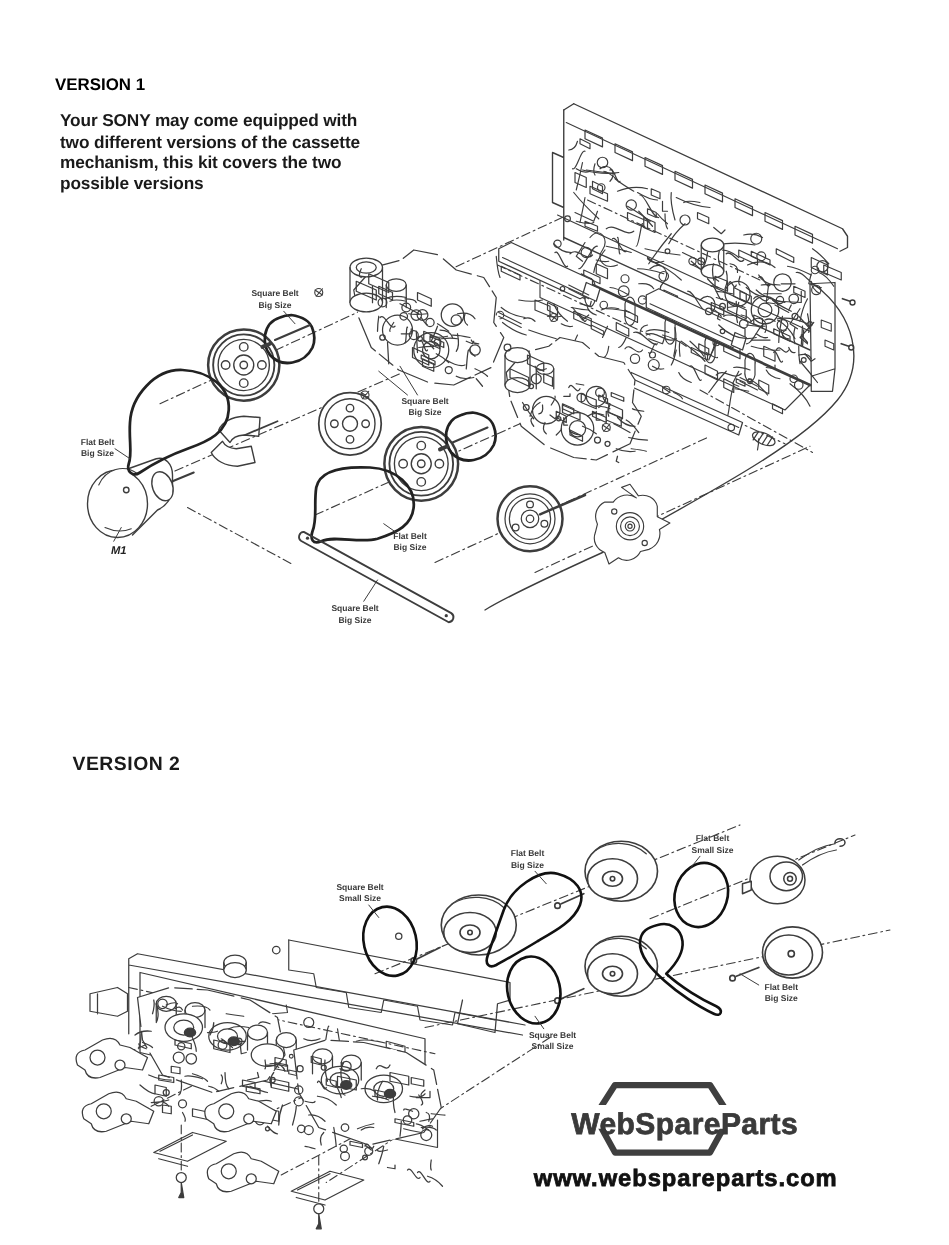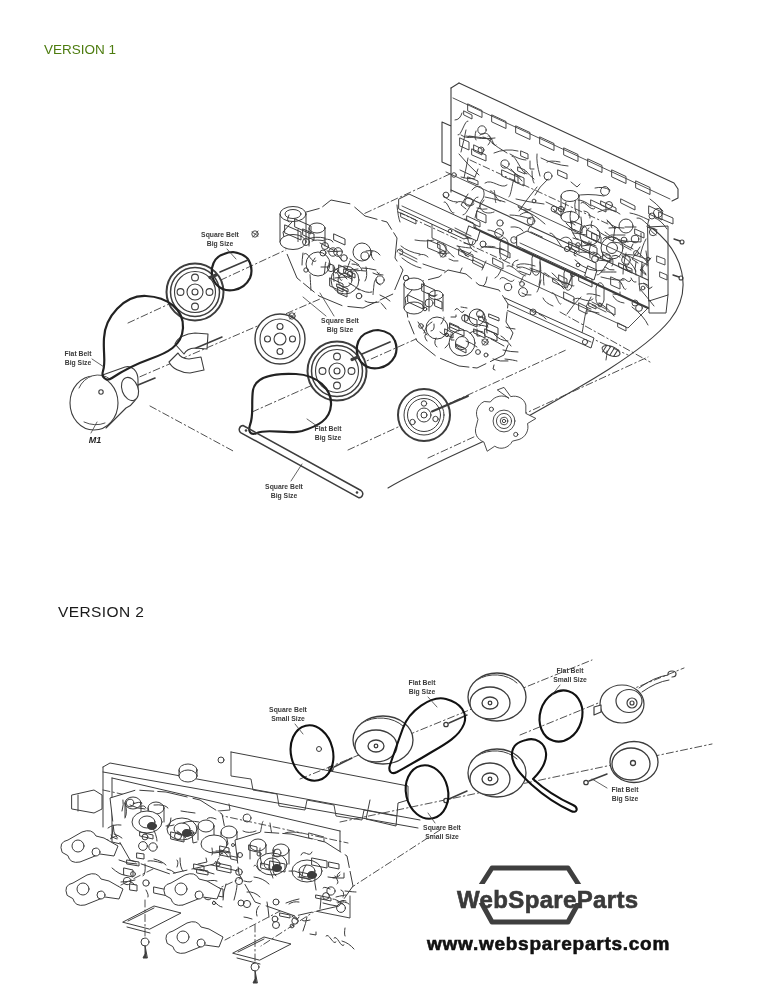--- a/index.html
+++ b/index.html
@@ -1,20 +1,20 @@
 <!DOCTYPE html>
 <html><head>
 <meta charset="utf-8">
 <style>
 html,body{margin:0;padding:0}
 body{width:759px;height:996px;background:#fff;font-family:"Liberation Sans",sans-serif;overflow:hidden}
 .wrap{position:relative;width:759px;height:996px}
-.h1{position:absolute;left:44px;top:42px;font-size:13.5px;font-weight:normal;color:#4d7c0f;letter-spacing:0px}
+.h1{position:absolute;left:44px;top:60px;font-size:13.5px;font-weight:bold;color:#000000;letter-spacing:0px}
 .para{position:absolute;left:48px;top:89px;width:250px;font-size:13.8px;font-weight:bold;color:#1a1a1a;line-height:16.6px;letter-spacing:-0.1px}
-.h2{position:absolute;left:58px;top:603px;font-size:15.5px;font-weight:normal;color:#1a1a1a;letter-spacing:0.4px}
+.h2{position:absolute;left:58px;top:603px;font-size:15.5px;font-weight:bold;color:#1a1a1a;letter-spacing:0.4px}
 .www{position:absolute;left:427px;top:933px;font-size:19px;font-weight:bold;color:#111;letter-spacing:0.75px;-webkit-text-stroke:0.6px #111}
 .logotxt{position:absolute;left:457px;top:886px;font-size:24px;font-weight:bold;color:#3a3a3a;letter-spacing:0.35px;-webkit-text-stroke:0.6px #3a3a3a}
 svg{position:absolute;left:0;top:0}
 </style>
 </head>
 <body>
 <div class="wrap">
 <svg width="759" height="996" viewBox="0 0 759 996" fill="none" stroke-linecap="round" stroke-linejoin="round">
 
 <g stroke="#3d3d3d" stroke-width="0.9" stroke-dasharray="7 3 1.5 3">
@@ -996,16 +996,17 @@
   <line x1="607" y1="788" x2="592" y2="779"></line>
   <line x1="435" y1="823" x2="428" y2="813"></line>
 </g>
 
 <g stroke="#3f3f3f" stroke-width="5" fill="none" stroke-linejoin="round">
   <path d="M476,893 L492,868 L568,868 L584,893 L568,922 L492,922 Z"></path>
 </g>
 <rect x="450" y="884" width="164" height="19" fill="#fff" stroke="none"></rect>
 </svg>
 <div class="h1">VERSION 1</div>
+<div class="para">Your SONY may come equipped with two different versions of the cassette mechanism, this kit covers the two possible versions</div>
 <div class="h2">VERSION 2</div>
 <div class="logotxt">WebSpareParts</div>
 <div class="www">www.webspareparts.com</div>
 </div>
 
 </body></html>

